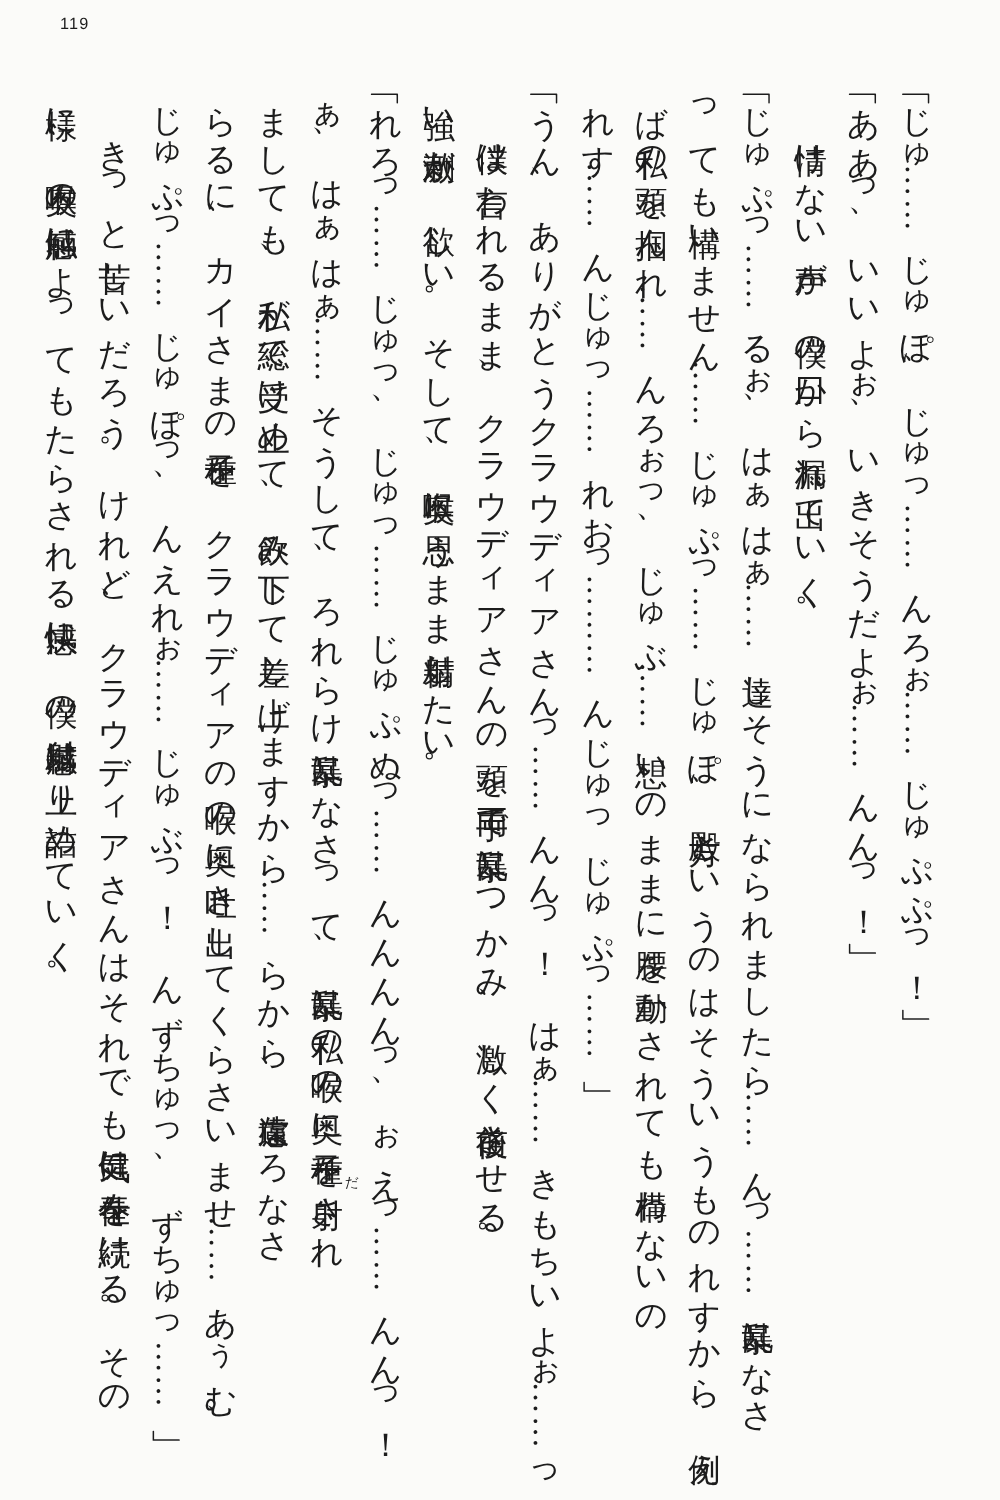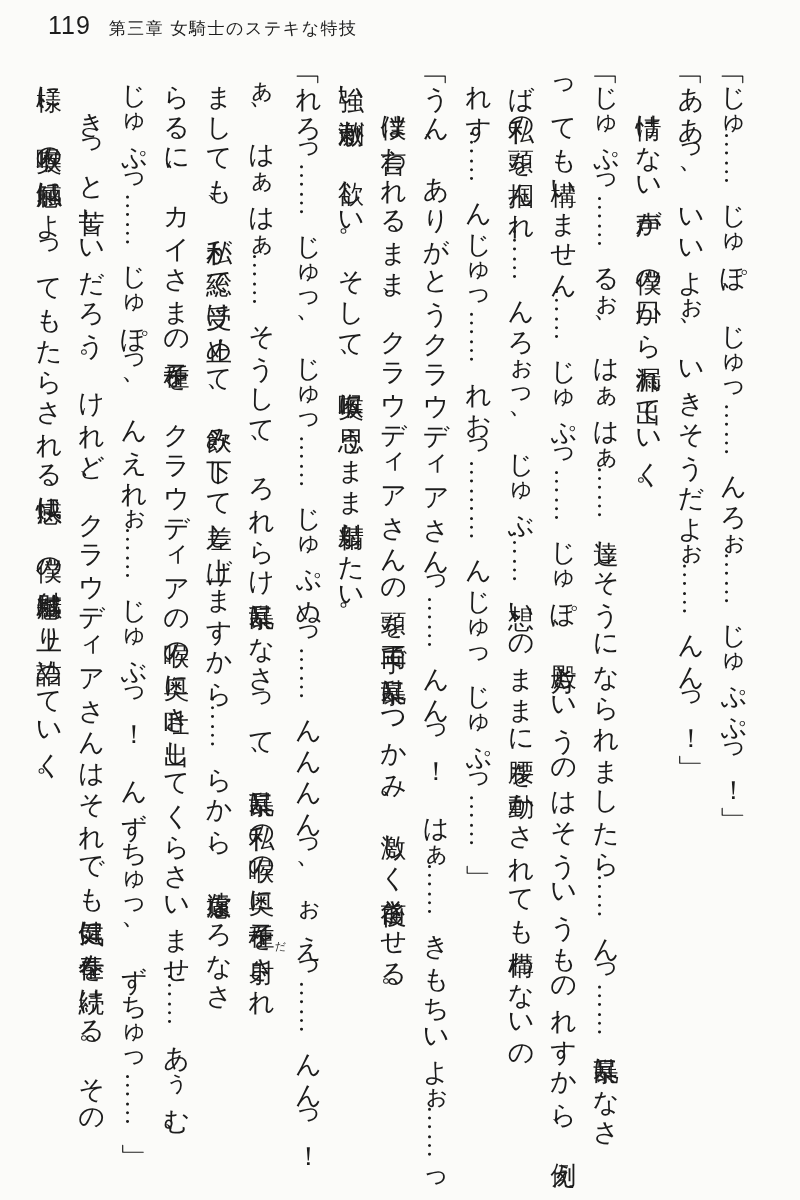--- a/index.html
+++ b/index.html
@@ -20,21 +20,21 @@
     top: 11px;
     left: 48px;
     display: flex;
     align-items: baseline;
     gap: 18px;
     font-family: "Liberation Sans", "DejaVu Sans", sans-serif;
     font-weight: 500;
     white-space: nowrap;
   }
   .page-number {
-    font-size: 25px;
+    font-size: 13px;
     letter-spacing: 1px;
   }
   .chapter-title {
     font-size: 17px;
     letter-spacing: 1.5px;
   }
   
   .text-body {
     position: absolute;
     top: 67px;
@@ -58,21 +58,20 @@
     font-size: 11px;
     letter-spacing: 0;
     font-family: "Liberation Serif", "DejaVu Serif", serif;
   }
 </style>
 </head>
 <body>
 
 <header class="page-header">
   <span class="page-number">119</span>
-  <span class="chapter-title">第三章 女騎士のステキな特技</span>
 </header>
 
 <main class="text-body" id="text-body">
     <div class="text-column">「じゅ……じゅぽ、じゅっ……んろぉ……じゅぷぷっ！」</div>
     <div class="text-column">「ああっ、いいよぉ、いきそうだよぉ……んんっ！」</div>
     <div class="text-column indent">情けない声が、僕の口から漏れ出ていく。</div>
     <div class="text-column">「じゅぷっ……るぉ、はぁはぁ……達しそうになられましたら……んっ……乱暴になさ</div>
     <div class="text-column">っても構いません……じゅぷっ……じゅぽ、殿方というのはそういうものれすから、例え</div>
     <div class="text-column">ば私の頭を掴んれ……んろぉっ、じゅぶ……想いのままに腰を動かされても構わないの</div>
     <div class="text-column">れす……んじゅっ……れおっ………んじゅっじゅぷっ……」</div>

